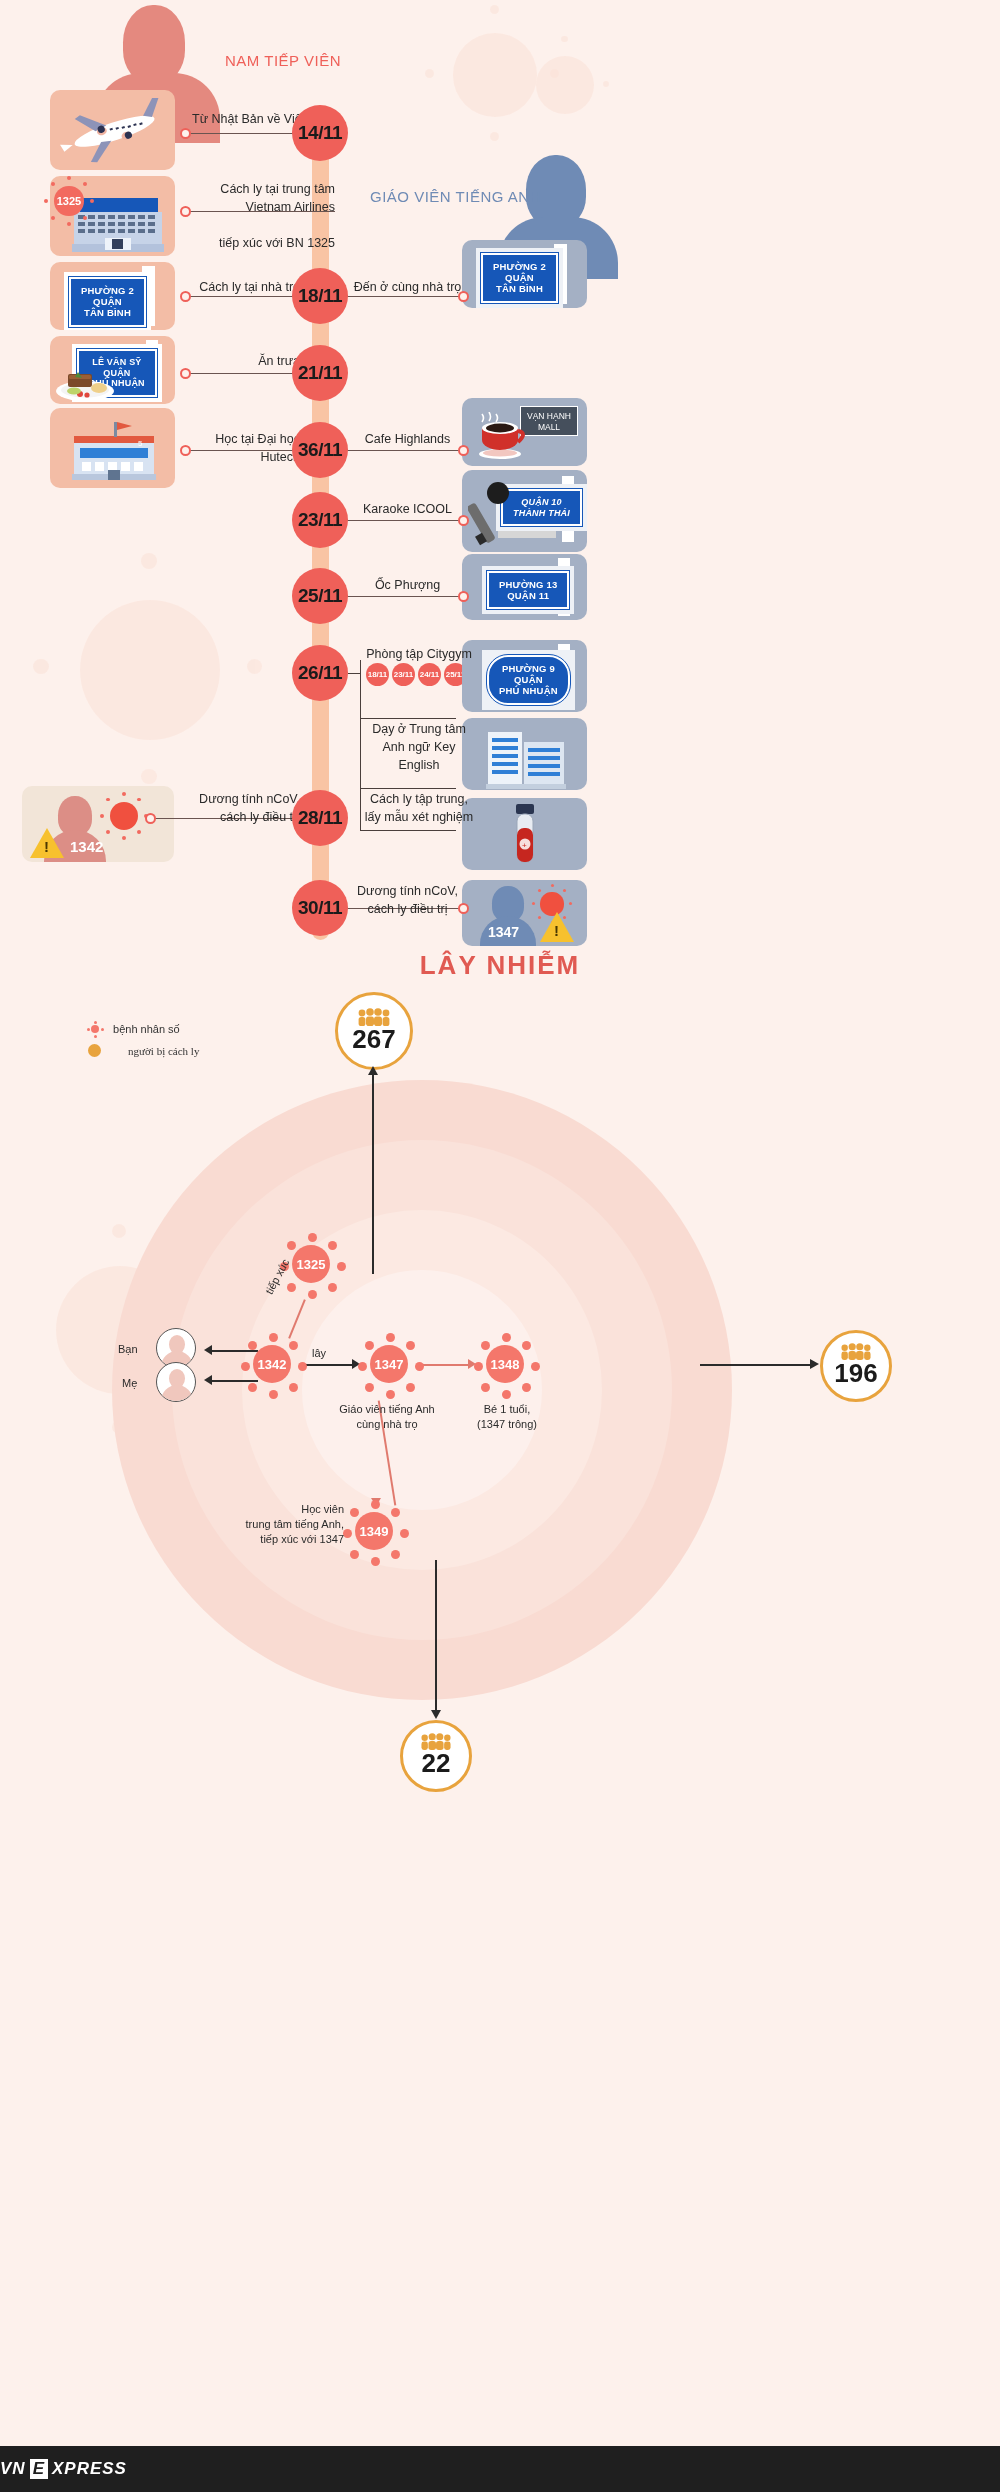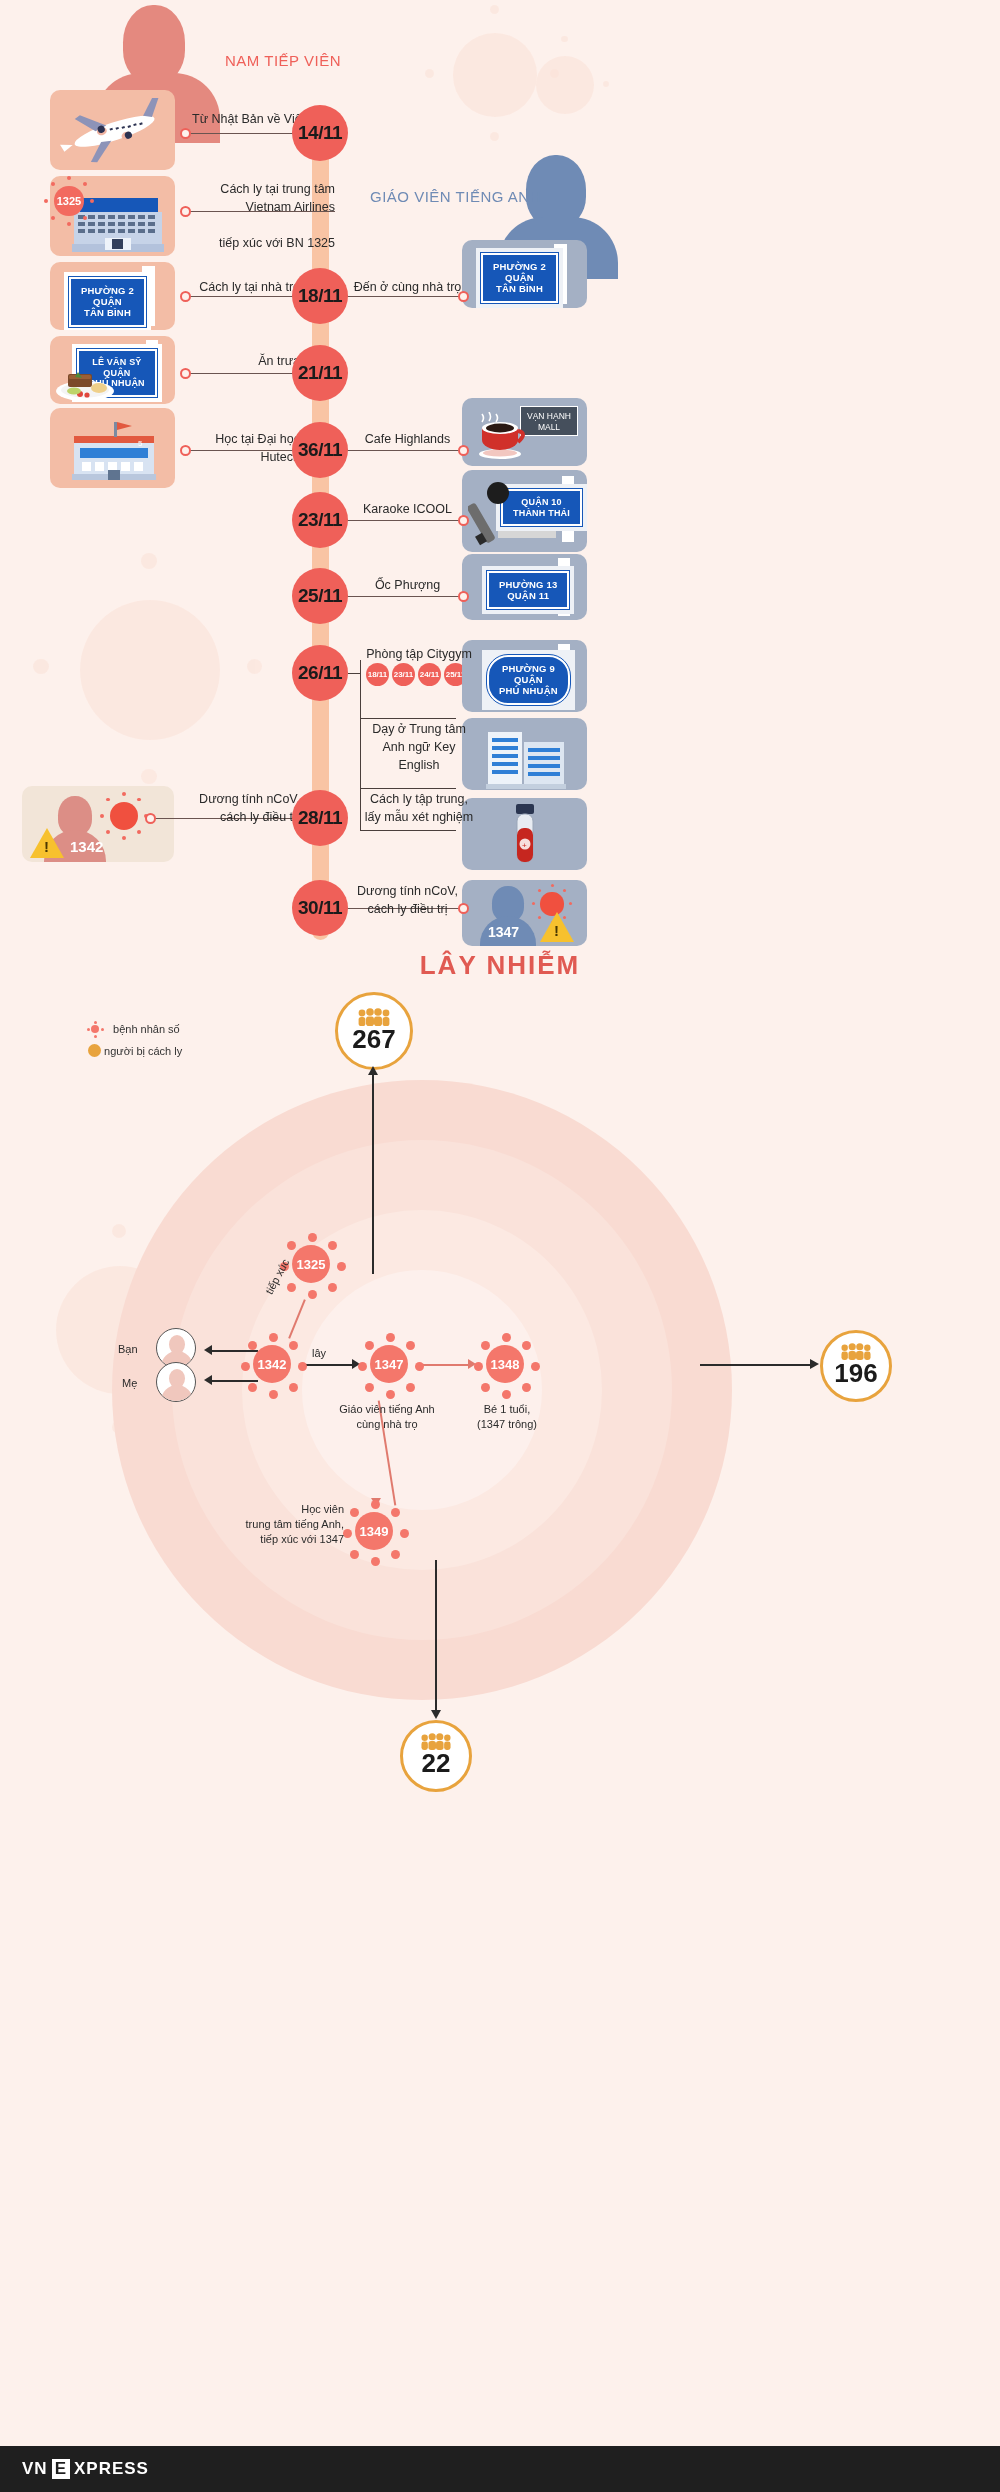--- a/index.html
+++ b/index.html
@@ -130,21 +130,21 @@
     border-left:5px solid transparent; border-right:5px solid transparent;
   }
   .personcircle {
     position:absolute; width:40px;height:40px;border-radius:50%;
     background:#fff; border:1px solid #555; overflow:hidden;
   }
 
   
   #footer {
     position:absolute; bottom:0; left:0; width:1000px; height:46px;
-    background:#1f1f1f; display:flex; align-items:center; padding-left:22px;
+    background:#1f1f1f; display:flex; align-items:center; font-style:italic;
   }
   .logo { color:#fff; font-size:17px; letter-spacing:1px; font-weight:bold;
           display:flex; align-items:center; gap:4px; }
   .logo .box { background:#fff; color:#1f1f1f; padding:0 3px; }
 </style>
 </head>
 <body>
 
 <section id="timeline">
 
@@ -360,21 +360,21 @@
     </svg>
   </div>
 
   <div class="datenode" style="left:292px;top:492px;">23/11</div>
   <div class="lline" style="left:346px;top:520px;width:117px;"></div>
   <div class="ldot" style="left:458px;top:515px;"></div>
   <div class="llabel l" style="left:350px;top:500px;width:115px;">Karaoke ICOOL</div>
   <div class="card right" style="left:462px;top:470px;width:125px;height:82px;">
     <div class="post" style="left:100px;top:6px;width:12px;height:66px;"></div>
     <div class="postshadow" style="left:36px;top:52px;width:58px;height:16px;"></div>
-    <div class="sign" style="left:34px;top:14px;background:#eef1f6;">
+    <div class="sign" style="left:34px;top:14px;background:#eef1f6;font-style:italic;">
       <div class="inner" style="white-space:pre-line;font-size:9px;">QUẬN 10
 THÀNH THÁI</div>
     </div>
     <svg width="48" height="70" viewBox="0 0 48 70" style="position:absolute;left:6px;top:10px;">
       <circle cx="30" cy="13" r="11" fill="#1d1d1d"></circle>
       <rect x="8" y="22" width="10" height="42" rx="3" transform="rotate(-30 13 43)" fill="#6d6d6d"></rect>
       <rect x="9" y="54" width="8" height="10" transform="rotate(-30 13 59)" fill="#2a2a2a"></rect>
     </svg>
   </div>
 
@@ -507,21 +507,21 @@
       <span class="body" style="position:absolute;inset:18%;border-radius:50%;background:#f4776b;display:block;"></span>
       <span class="sp2" style="position:absolute;width:3px;height:3px;border-radius:50%;background:#f4776b;left:45%;top:-8%"></span>
       <span class="sp2" style="position:absolute;width:3px;height:3px;border-radius:50%;background:#f4776b;left:92%;top:45%"></span>
       <span class="sp2" style="position:absolute;width:3px;height:3px;border-radius:50%;background:#f4776b;left:45%;top:92%"></span>
       <span class="sp2" style="position:absolute;width:3px;height:3px;border-radius:50%;background:#f4776b;left:-8%;top:45%"></span>
     </span>
     <span style="margin-left:8px;">bệnh nhân số</span>
   </div>
   <div class="legenditem" style="left:88px;top:94px;">
     <span style="display:inline-block;width:13px;height:13px;border-radius:50%;background:#e8a33d;vertical-align:-2px;"></span>
-    <span style="margin-left:0;">người bị cách ly</span>
+    <span style="margin-left:24px;font-family:Liberation Serif, serif;">người bị cách ly</span>
   </div>
 
   <div class="ring" style="left:112px;top:130px;width:620px;height:620px;background:#f9dbd2;"></div>
   <div class="ring" style="left:172px;top:190px;width:500px;height:500px;background:#fae2da;"></div>
   <div class="ring" style="left:242px;top:260px;width:360px;height:360px;background:#fce9e2;"></div>
   <div class="ring" style="left:302px;top:320px;width:240px;height:240px;background:#fdf0ec;"></div>
 
   <div class="qcircle" style="left:335px;top:42px;width:78px;height:78px;">
     <svg width="36" height="18" viewBox="0 0 36 18" style="margin-bottom:-2px;">
       <circle cx="6" cy="5" r="3.4" fill="#e8a33d"></circle>

